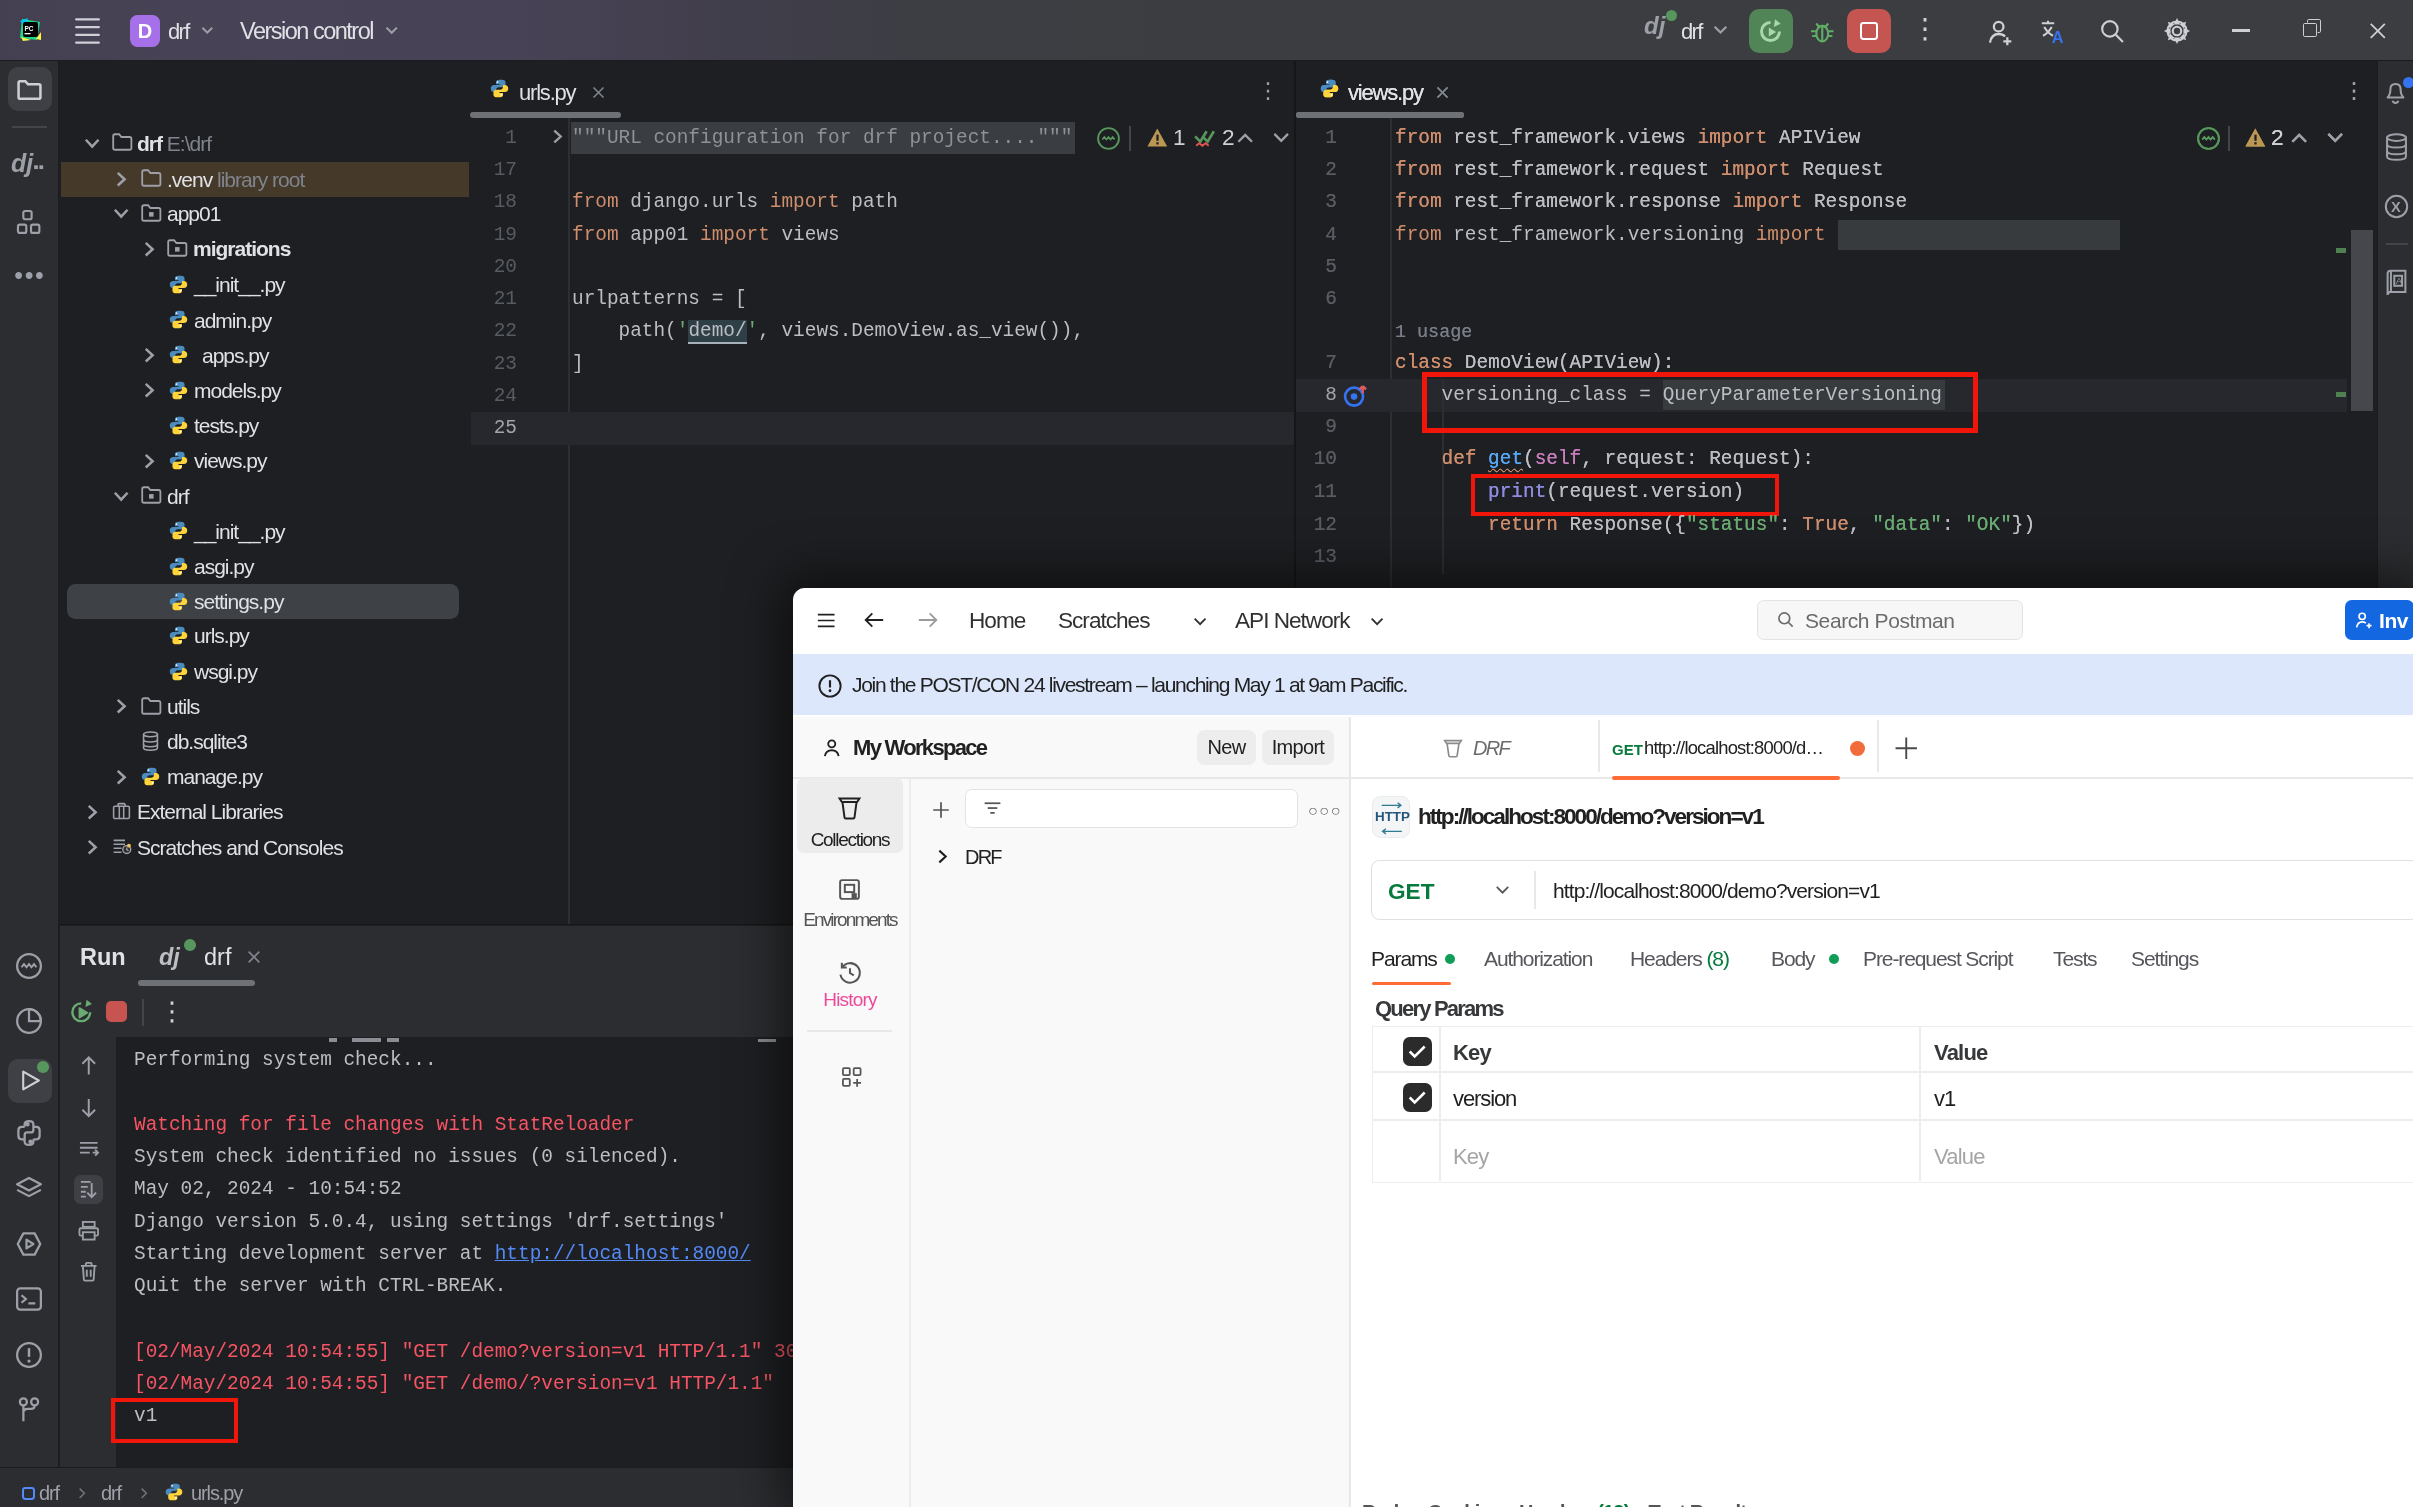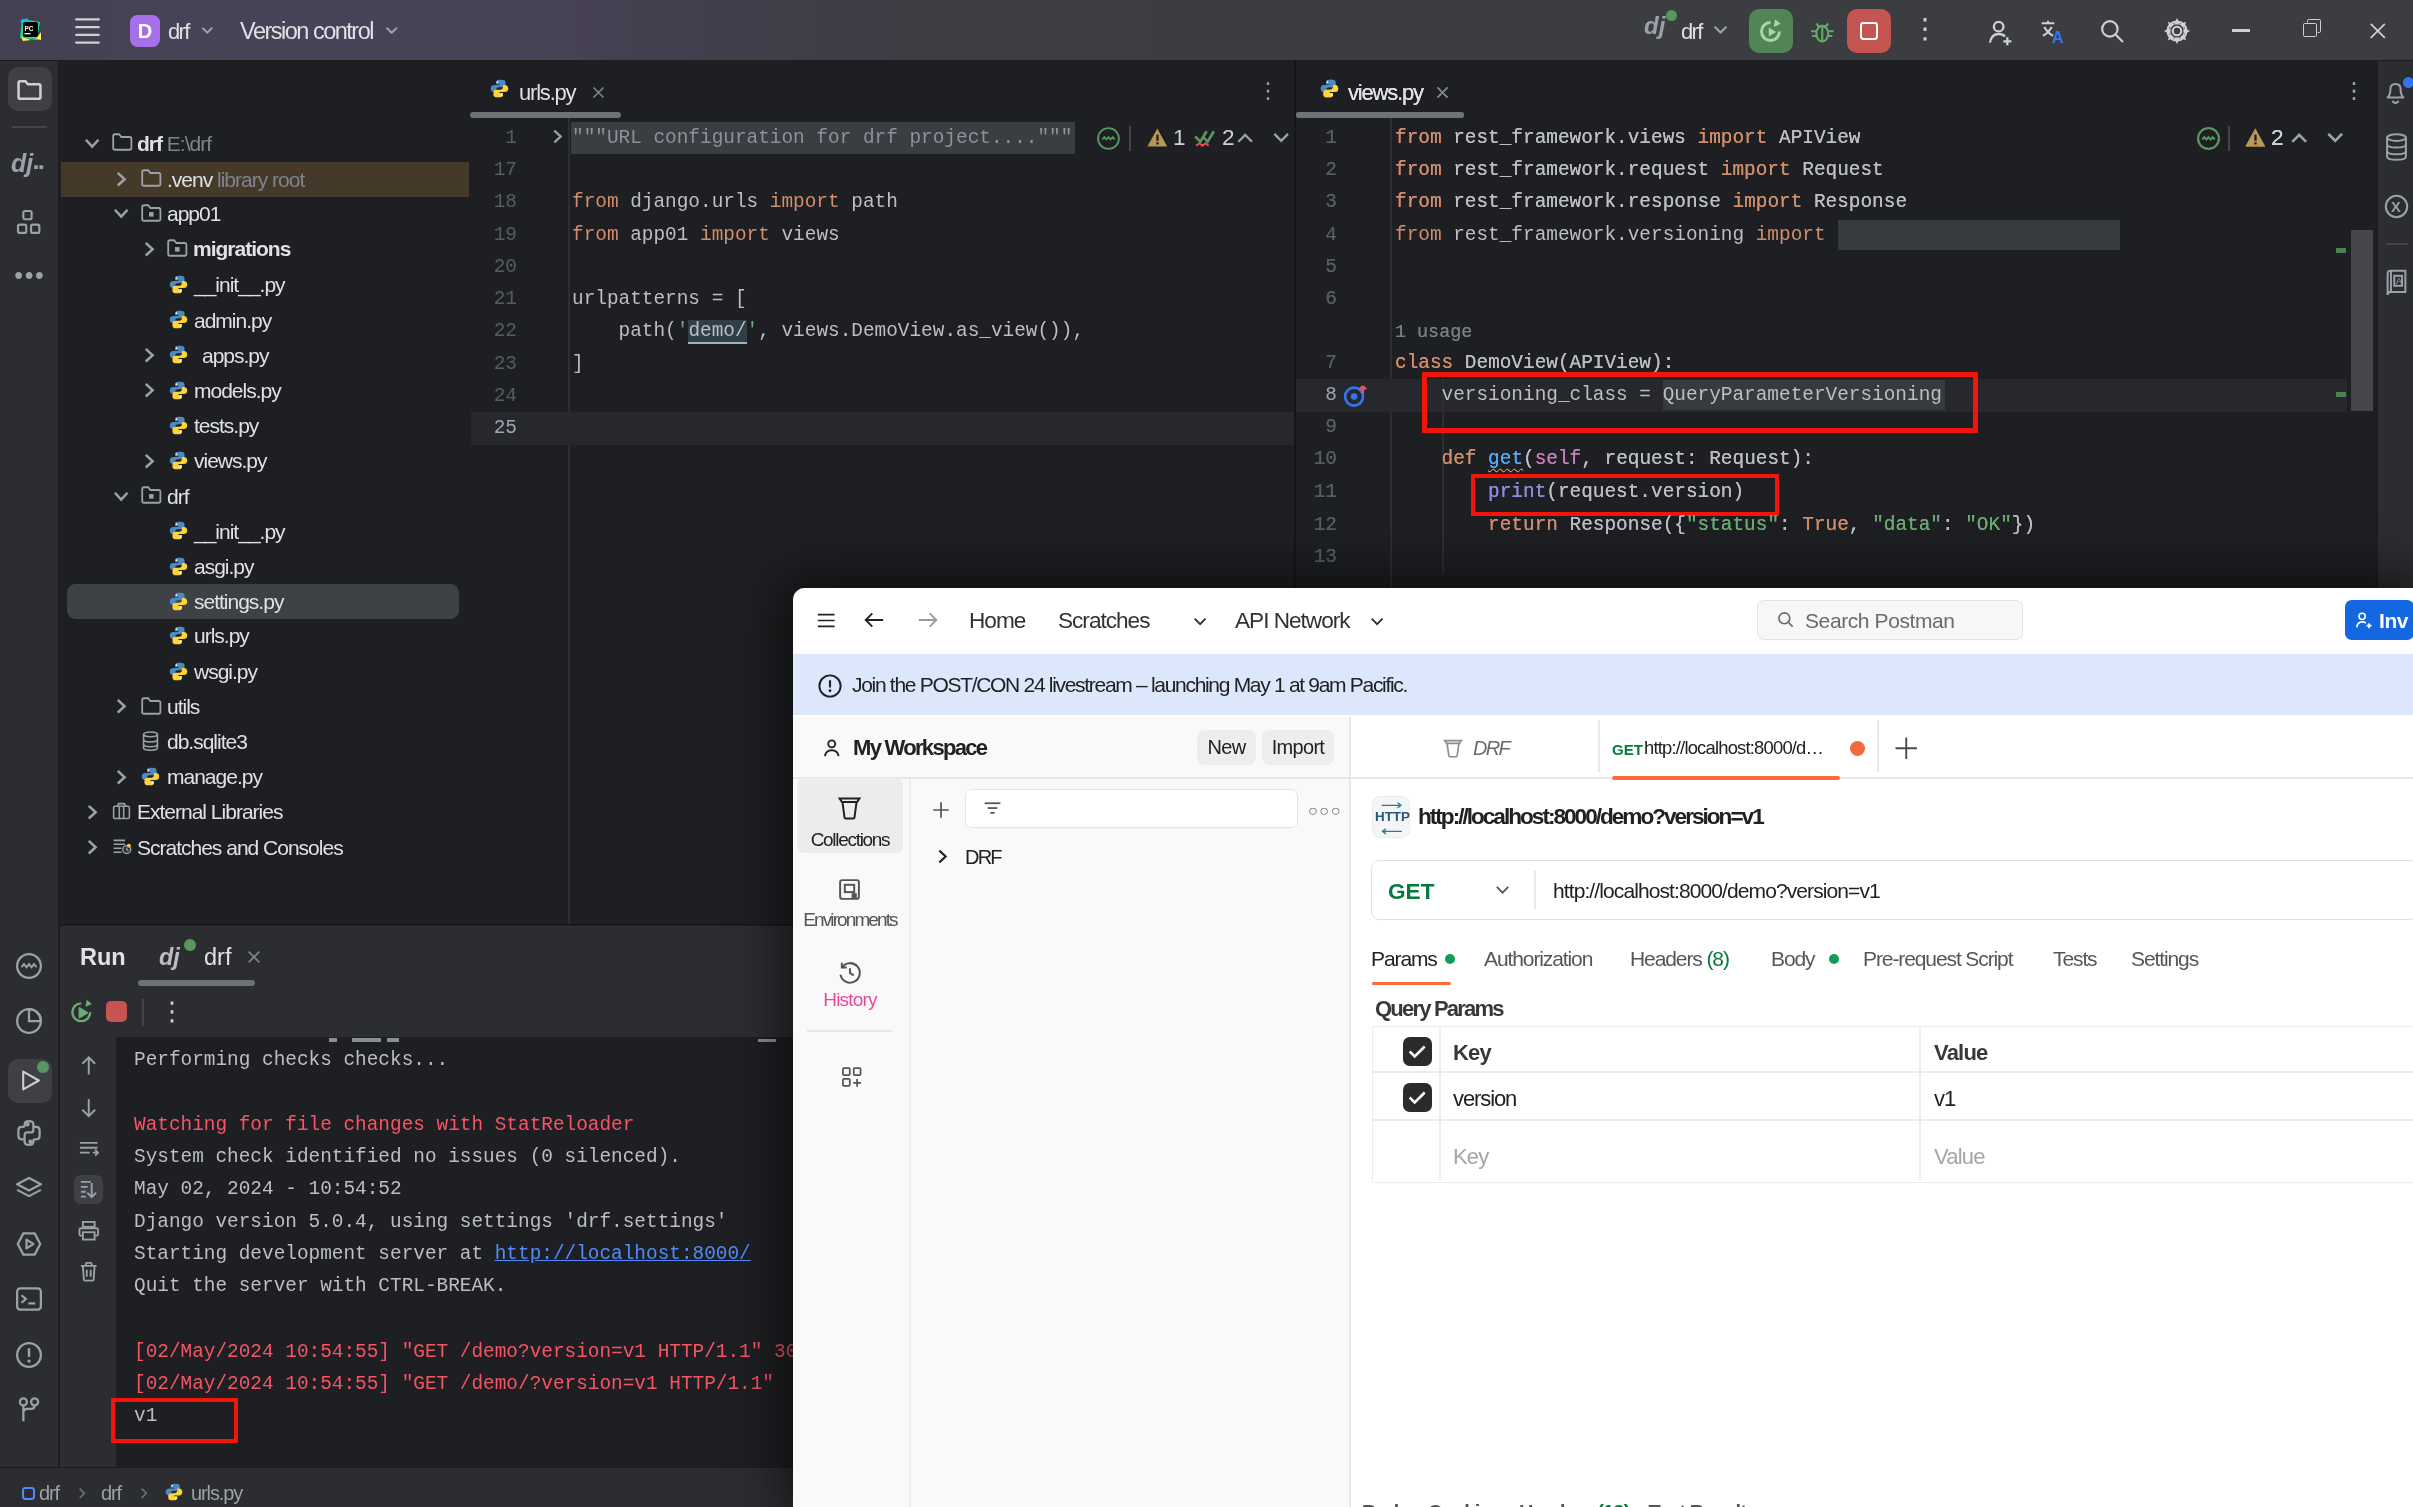--- a/index.html
+++ b/index.html
@@ -684,21 +684,21 @@
         <rect x="6" y="3" width="12" height="5"></rect>
         <path d="M6 17 H4 Q2.5 17 2.5 15.5 V11 Q2.5 9.5 4 9.5 H20 Q21.5 9.5 21.5 11 V15.5 Q21.5 17 20 17 H18"></path>
         <rect x="6" y="13.5" width="12" height="7.5"></rect>
       </g>
     </svg>
 <svg class="abs" style="left:77px;top:1260px;" width="23.5" height="23.5" viewBox="0 0 24 24">
       <g stroke="#9da0a8" stroke-width="1.9" fill="none">
         <path d="M4 6 H20 M9 6 V4 Q9 3 10 3 H14 Q15 3 15 4 V6 M6 6 L7 20 Q7.1 21 8 21 H16 Q16.9 21 17 20 L18 6 M10 10 V17 M14 10 V17"></path>
       </g>
     </svg>
-<div class="cl" style="left:134px;top:1044px;">Performing checks checks...</div>
+<div class="cl" style="left:134px;top:1044px;">Performing system check...</div>
 <div class="cl" style="left:134px;top:1109px;"><span style="color:#f75464;">Watching for file changes with StatReloader</span></div>
 <div class="cl" style="left:134px;top:1141px;">System check identified no issues (0 silenced).</div>
 <div class="cl" style="left:134px;top:1173px;">May 02, 2024 - 10:54:52</div>
 <div class="cl" style="left:134px;top:1206px;">Django version 5.0.4, using settings 'drf.settings'</div>
 <div class="cl" style="left:134px;top:1238px;">Starting development server at <span style="color:#548af7;text-decoration:underline;">http://localhost:8000/</span></div>
 <div class="cl" style="left:134px;top:1270px;">Quit the server with CTRL-BREAK.</div>
 <div class="cl" style="left:134px;top:1336px;"><span style="color:#f75464;">[02/May/2024 10:54:55] "GET /demo?version=v1 HTTP/1.1" 30</span></div>
 <div class="cl" style="left:134px;top:1368px;"><span style="color:#f75464;">[02/May/2024 10:54:55] "GET /demo/?version=v1 HTTP/1.1"</span></div>
 <div class="cl" style="left:134px;top:1400px;">v1</div>
 <div class="abs" style="left:111px;top:1398px;width:127px;height:45px;border:4.2px solid #f2150a;"></div>

